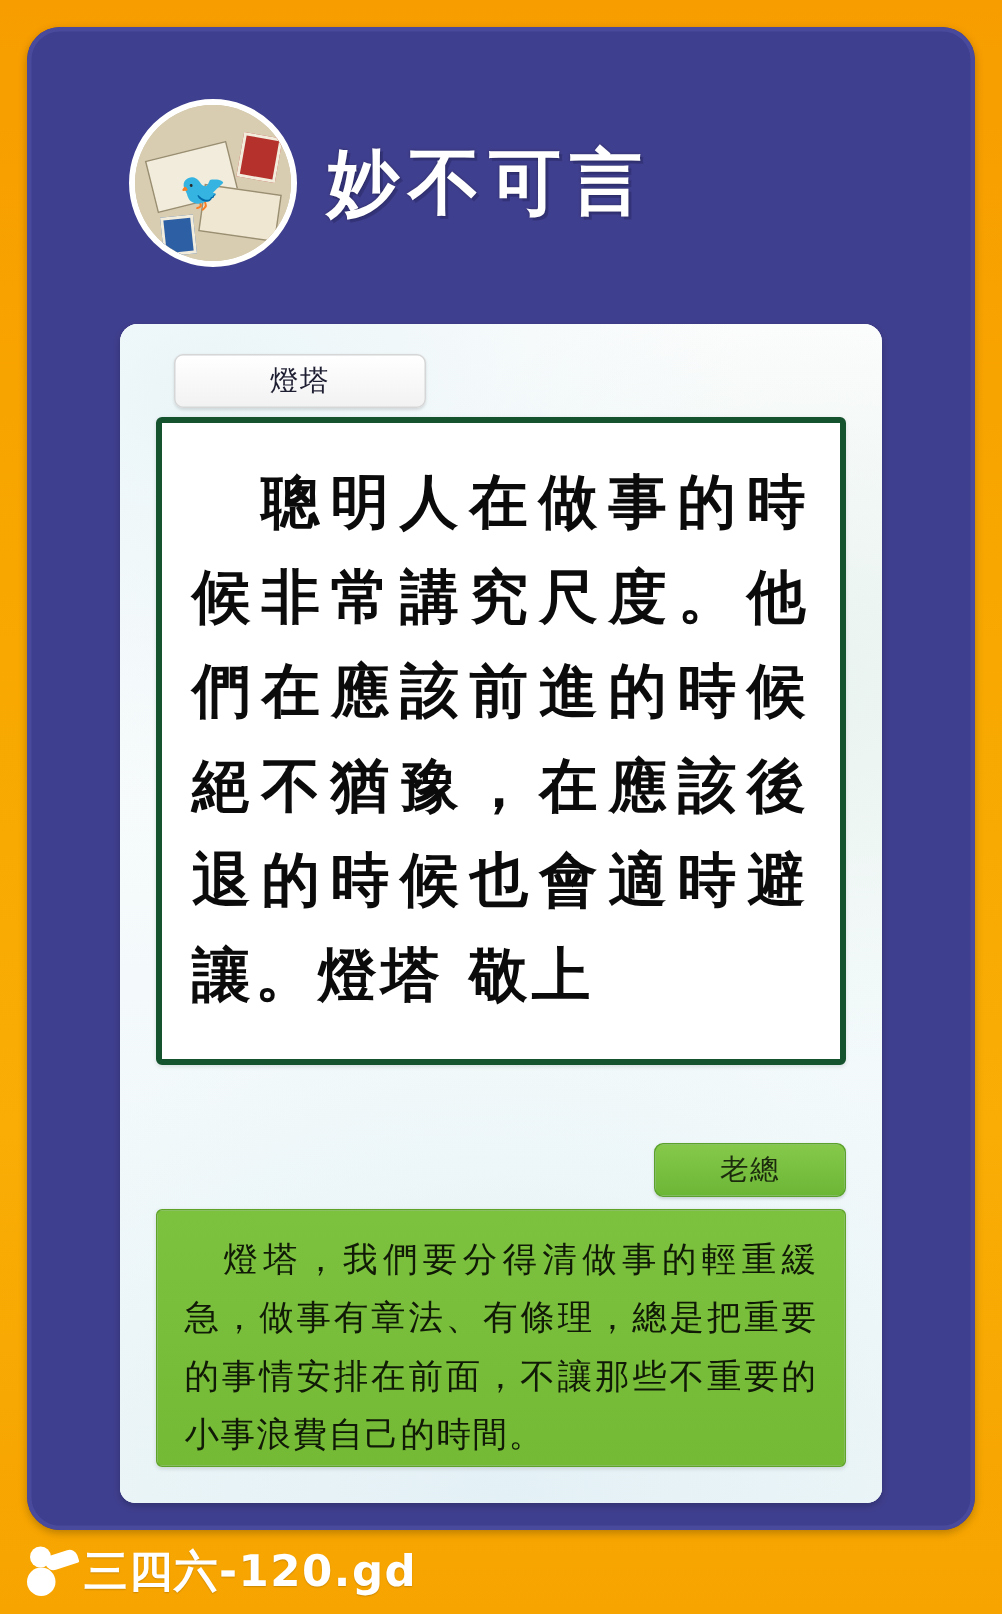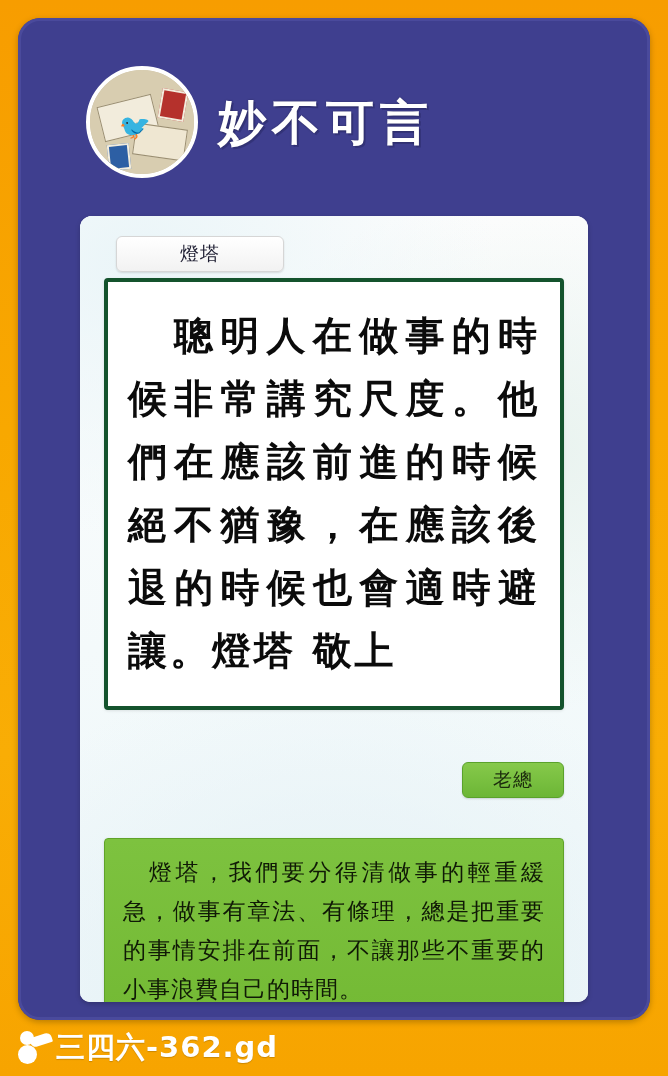--- a/index.html
+++ b/index.html
@@ -183,21 +183,21 @@
     left: 36px;
     top: 20px;
     width: 168px;
     background: linear-gradient(180deg, #ffffff 0%, #f2f2f2 100%);
     border: 1px solid #d6d6d6;
     box-shadow: 0 1px 2px rgba(0,0,0,0.12);
   }
   .name-tag.right {
     right: 24px;
     top: 546px;
-    width: 102px;
+    width: 128px;
     background: linear-gradient(180deg, #86c94a 0%, #6cb636 100%);
     border: 1px solid #5aa22b;
     color: #1c2b0d;
     box-shadow: 0 1px 2px rgba(0,0,0,0.15);
   }
 
   
   .bubble {
     position: absolute;
     box-sizing: border-box;
@@ -230,21 +230,20 @@
     border: 1px solid #5fa329;
     border-radius: 4px;
     box-shadow: 0 1px 3px rgba(0,0,0,0.12);
     padding: 14px 18px;
     font-size: 23px;
     line-height: 39px;
     letter-spacing: 1px;
     text-align: justify;
     text-indent: 26px;
     color: #101a06;
-    margin-top: 32px;
   }
 
   
   .footer {
     position: absolute;
     left: 0;
     bottom: 0;
     width: 668px;
     height: 56px;
   }
@@ -328,17 +327,17 @@
     </div>
   </div>
 
   <div class="footer">
     <div class="wm">
       <div class="wm-mark">
         <div class="b1"></div>
         <div class="b2"></div>
         <div class="swoosh"></div>
       </div>
-      <div class="wm-text">三四六-362.gd</div>
+      <div class="wm-text">三四六-120.gd</div>
     </div>
   </div>
 
 </div>
 
 </body></html>

